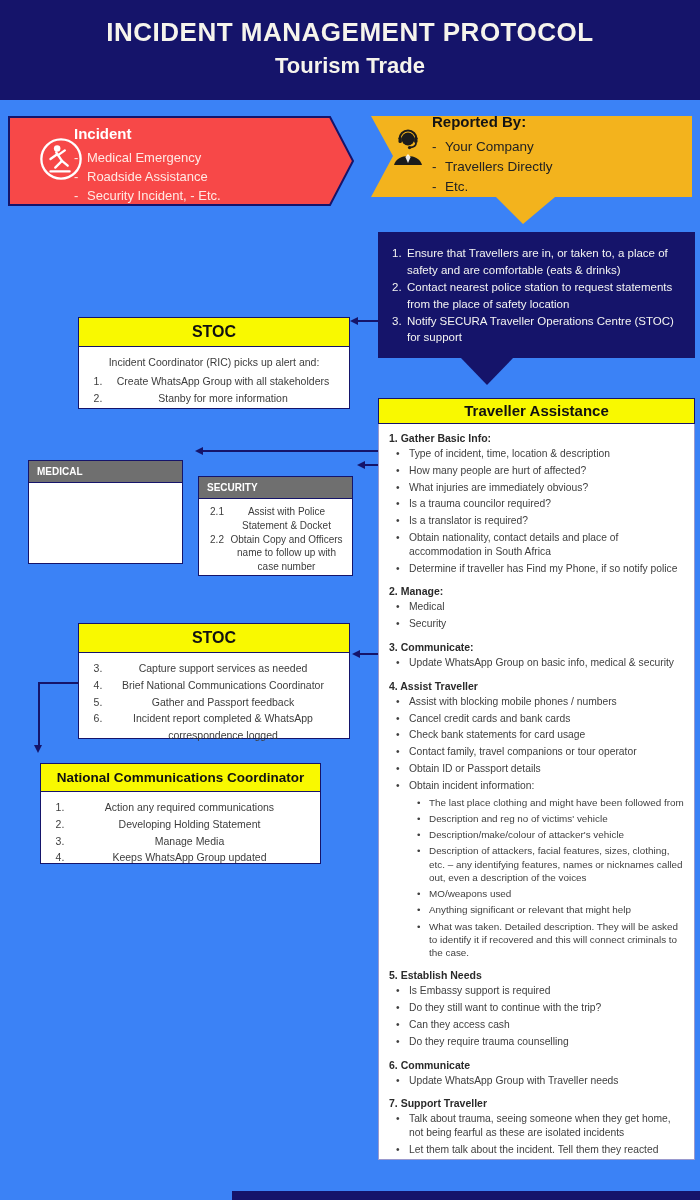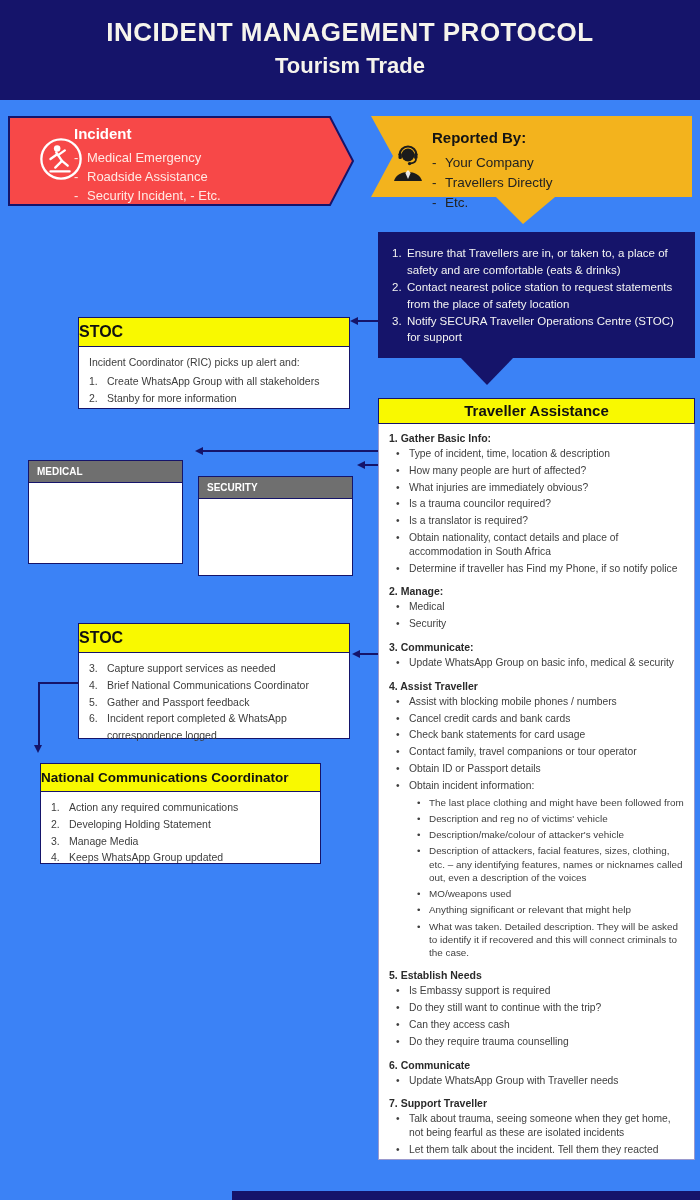--- a/index.html
+++ b/index.html
@@ -18,42 +18,42 @@
   .row .tx{flex:1 1 auto;}
 
   
   .red-content{left:8px;top:116px;width:348px;height:90px;color:#fff;}
   .red-title{position:absolute;left:66px;top:9px;font-size:15px;font-weight:bold;}
   .red-list{position:absolute;left:66px;top:32px;font-size:13px;line-height:1.48;color:#ffe9e4;}
   .red-list .mk{width:13px;}
   .icon-slip{position:absolute;left:30px;top:20px;}
 
   
-  .yel-content{left:362px;top:116px;width:334px;height:114px;color:#1c1c1c;}
+  .yel-content{left:362px;top:100px;width:334px;height:114px;color:#1c1c1c;}
   .yel-title{position:absolute;left:70px;top:13px;font-size:15px;font-weight:bold;color:#141414;}
   .yel-list{position:absolute;left:70px;top:37px;font-size:13.5px;line-height:1.47;color:#222;}
   .yel-list .mk{width:13px;}
   .icon-agent{position:absolute;left:28px;top:27px;}
 
   
   .navy-box{left:378px;top:232px;width:317px;height:126px;background:#15146a;color:#f4f4f2;}
   .navy-box .inner{padding:13px 14px 0 14px;font-size:11.5px;line-height:1.47;}
   .navy-box .mk{width:15px;}
   .navy-pointer{left:460px;top:357px;width:0;height:0;border-left:27px solid transparent;border-right:27px solid transparent;border-top:28px solid #15146a;}
 
   
   .ybox{background:#fff;border:1.5px solid #15146a;box-sizing:border-box;}
-  .ybox .yhead{background:#f9f900;border-bottom:1.5px solid #15146a;font-weight:bold;color:#111;}
+  .ybox .yhead{background:#f9f900;border-bottom:1.5px solid #15146a;text-align:center;font-weight:bold;color:#111;}
   .stoc1{left:78px;top:317px;width:272px;height:92px;}
   .stoc1 .yhead{height:28px;line-height:28px;font-size:16px;}
   .stoc2{left:78px;top:623px;width:272px;height:116px;}
   .stoc2 .yhead{height:28px;line-height:28px;font-size:16px;}
   .ncc{left:40px;top:763px;width:281px;height:101px;}
   .ncc .yhead{height:27px;line-height:27px;font-size:13.5px;}
-  .box-body{padding:7px 10px;font-size:10.5px;color:#3d3d3d;line-height:1.6;}
+  .box-body{padding:7px 10px;font-size:10.5px;color:#3d3d3d;line-height:1.6;text-align:center;}
   .box-body .mk{width:18px;}
   .intro-line{margin-bottom:2px;}
 
   
   .gbox{background:#fff;border:1.2px solid #15146a;box-sizing:border-box;}
   .gbox .ghead{background:#6f6f6f;color:#fff;font-weight:bold;font-size:10px;padding:5px 8px;border-bottom:1.2px solid #15146a;}
   .medical{left:28px;top:460px;width:155px;height:104px;}
   .security{left:198px;top:476px;width:155px;height:100px;}
   .gbox .box-body{padding:6px 7px;font-size:10px;line-height:1.38;}
   .gbox .mk{width:22px;}
@@ -185,20 +185,30 @@
         </div>
     </div>
   </div>
 
   <div class="abs gbox medical">
     <div class="ghead">MEDICAL</div>
   </div>
 
   <div class="abs gbox security">
     <div class="ghead">SECURITY</div>
+    <div class="box-body">
+        <div class="row">
+          <span class="mk">2.1</span>
+          <span class="tx">Assist with Police Statement &amp; Docket</span>
+        </div>
+        <div class="row">
+          <span class="mk">2.2</span>
+          <span class="tx">Obtain Copy and Officers name to follow up with case number</span>
+        </div>
+      </div>
   </div>
 
   <div class="abs ta">
     <div class="yhead">Traveller Assistance</div>
     <div class="ta-body">
         <div class="sec-h">1. Gather Basic Info:</div>
         <div class="row b1">
           <span class="mk">•</span>
           <span class="tx">Type of incident, time, location &amp; description</span>
         </div>

